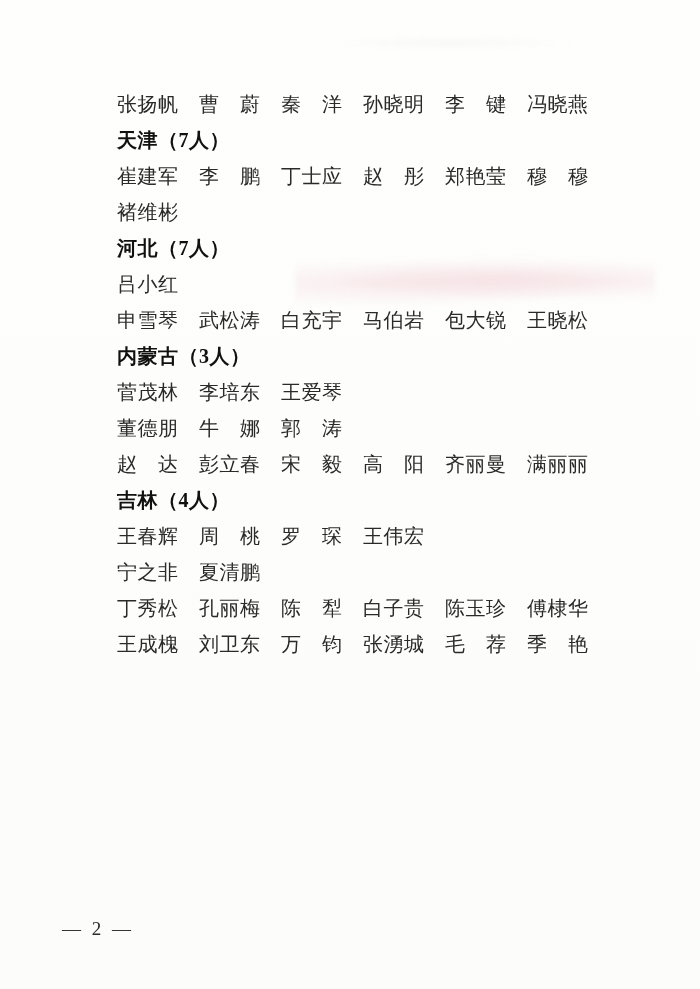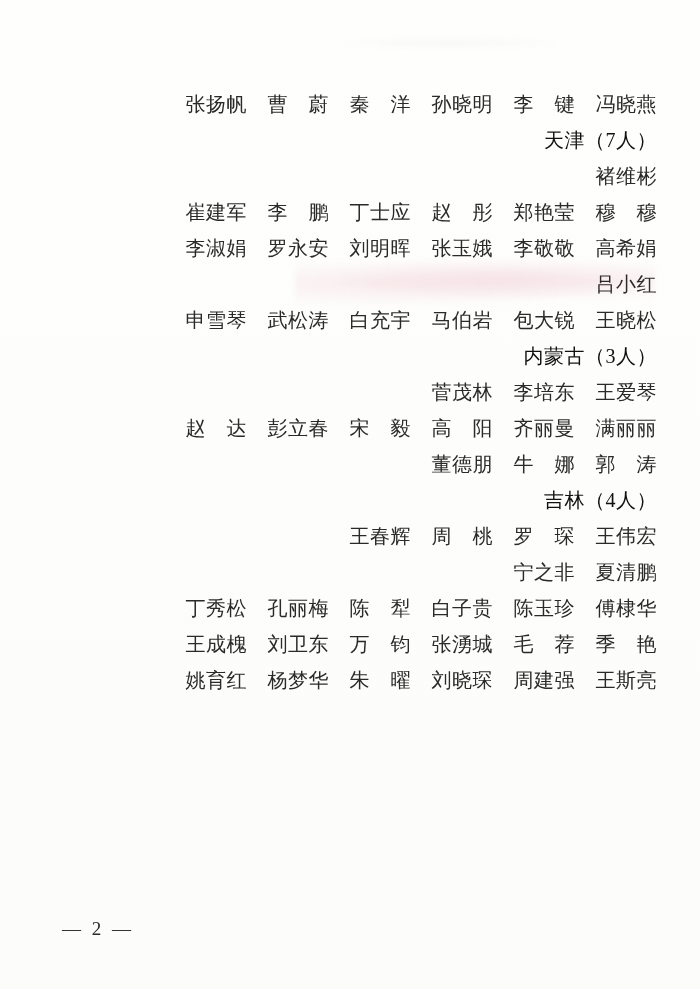--- a/index.html
+++ b/index.html
@@ -48,28 +48,27 @@
     top: 86px;
     width: 540px;
   }
   .content p {
     margin: 0;
     white-space: pre;
     height: 36px;
     line-height: 36px;
     font-size: 20px;
     letter-spacing: 0.5px;
-    text-align: right;
   }
   .names-line {
     font-weight: 400;
     color: #2a2a2a;
   }
   .section-header {
-    font-weight: 400;
+    font-weight: 700;
     color: #111111;
   }
   .footer {
     position: absolute;
     left: 62px;
     top: 918px;
     font-size: 19px;
     letter-spacing: 3px;
     color: #2a2a2a;
     font-family: "Liberation Serif", "DejaVu Serif", serif;
@@ -77,30 +76,29 @@
 </style>
 </head>
 <body>
 
 <div class="page">
   <div class="smudge"></div>
   <div class="bleed-artifact"></div>
   <main class="content" id="doc-body">
       <p class="names-line">张扬帆　曹　蔚　秦　洋　孙晓明　李　键　冯晓燕</p>
       <p class="section-header">天津（7人）</p>
+      <p class="names-line">崔建军　李　鹏　丁士应　赵　彤　郑艳莹　穆　穆</p>
       <p class="names-line">褚维彬</p>
-      <p class="names-line">崔建军　李　鹏　丁士应　赵　彤　郑艳莹　穆　穆</p>
-      <p class="names-line">李淑娟　罗永安　刘明晖　张玉娥　李敬敬　高希娟</p>
+      <p class="section-header">河北（7人）</p>
       <p class="names-line">吕小红</p>
       <p class="names-line">申雪琴　武松涛　白充宇　马伯岩　包大锐　王晓松</p>
       <p class="section-header">内蒙古（3人）</p>
       <p class="names-line">菅茂林　李培东　王爱琴</p>
+      <p class="names-line">董德朋　牛　娜　郭　涛</p>
       <p class="names-line">赵　达　彭立春　宋　毅　高　阳　齐丽曼　满丽丽</p>
-      <p class="names-line">董德朋　牛　娜　郭　涛</p>
       <p class="section-header">吉林（4人）</p>
       <p class="names-line">王春辉　周　桃　罗　琛　王伟宏</p>
       <p class="names-line">宁之非　夏清鹏</p>
       <p class="names-line">丁秀松　孔丽梅　陈　犁　白子贵　陈玉珍　傅棣华</p>
       <p class="names-line">王成槐　刘卫东　万　钧　张湧城　毛　荐　季　艳</p>
-      <p class="names-line">姚育红　杨梦华　朱　曜　刘晓琛　周建强　王斯亮</p>
     </main>
   <div class="footer">— 2 —</div>
 </div>
 
 </body></html>

